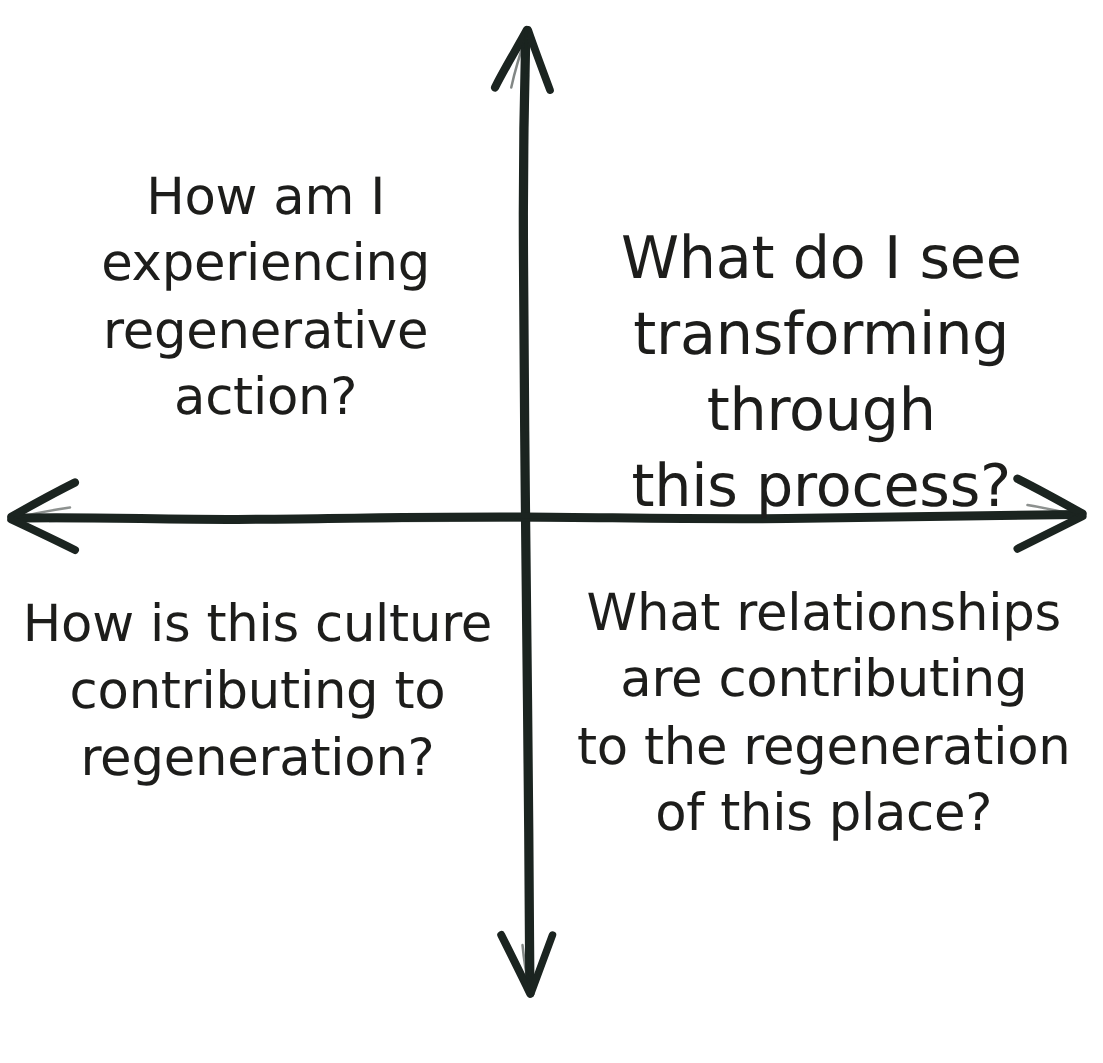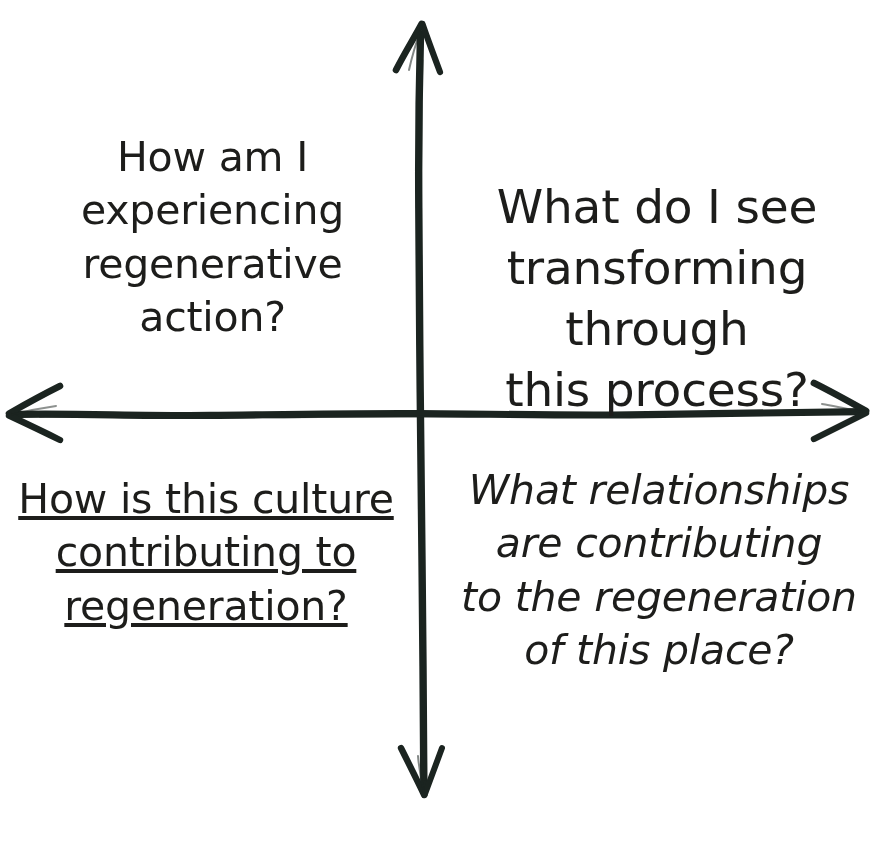--- a/index.html
+++ b/index.html
@@ -45,28 +45,26 @@
     left: 432px;
     top: 176px;
     width: 450px;
     font-size: 47px;
   }
   #q-bottom-left {
     left: 6px;
     top: 473px;
     width: 400px;
     font-size: 41px;
-    text-decoration: underline;
   }
   #q-bottom-right {
     left: 443px;
     top: 464px;
     width: 432px;
     font-size: 41px;
-    font-style: italic;
   }
 </style>
 </head>
 <body>
 
 <div id="canvas">
 
   <svg id="axes-svg" viewBox="0 0 882 850" aria-hidden="true">
     <g fill="none" stroke="#1b2420" stroke-linecap="round" stroke-linejoin="round">
 

